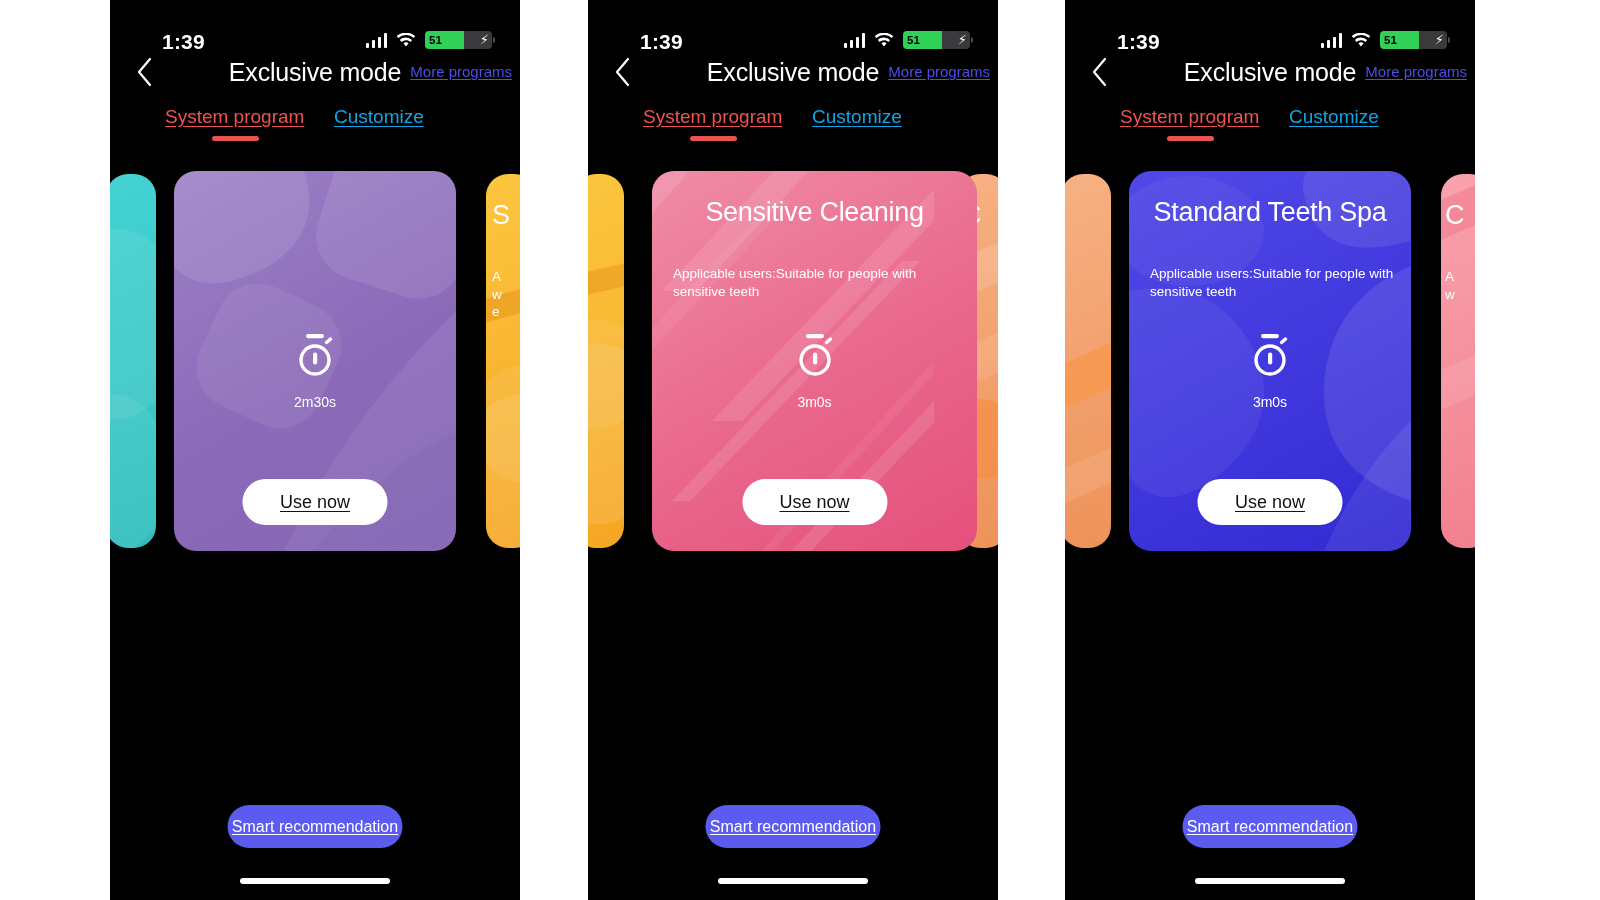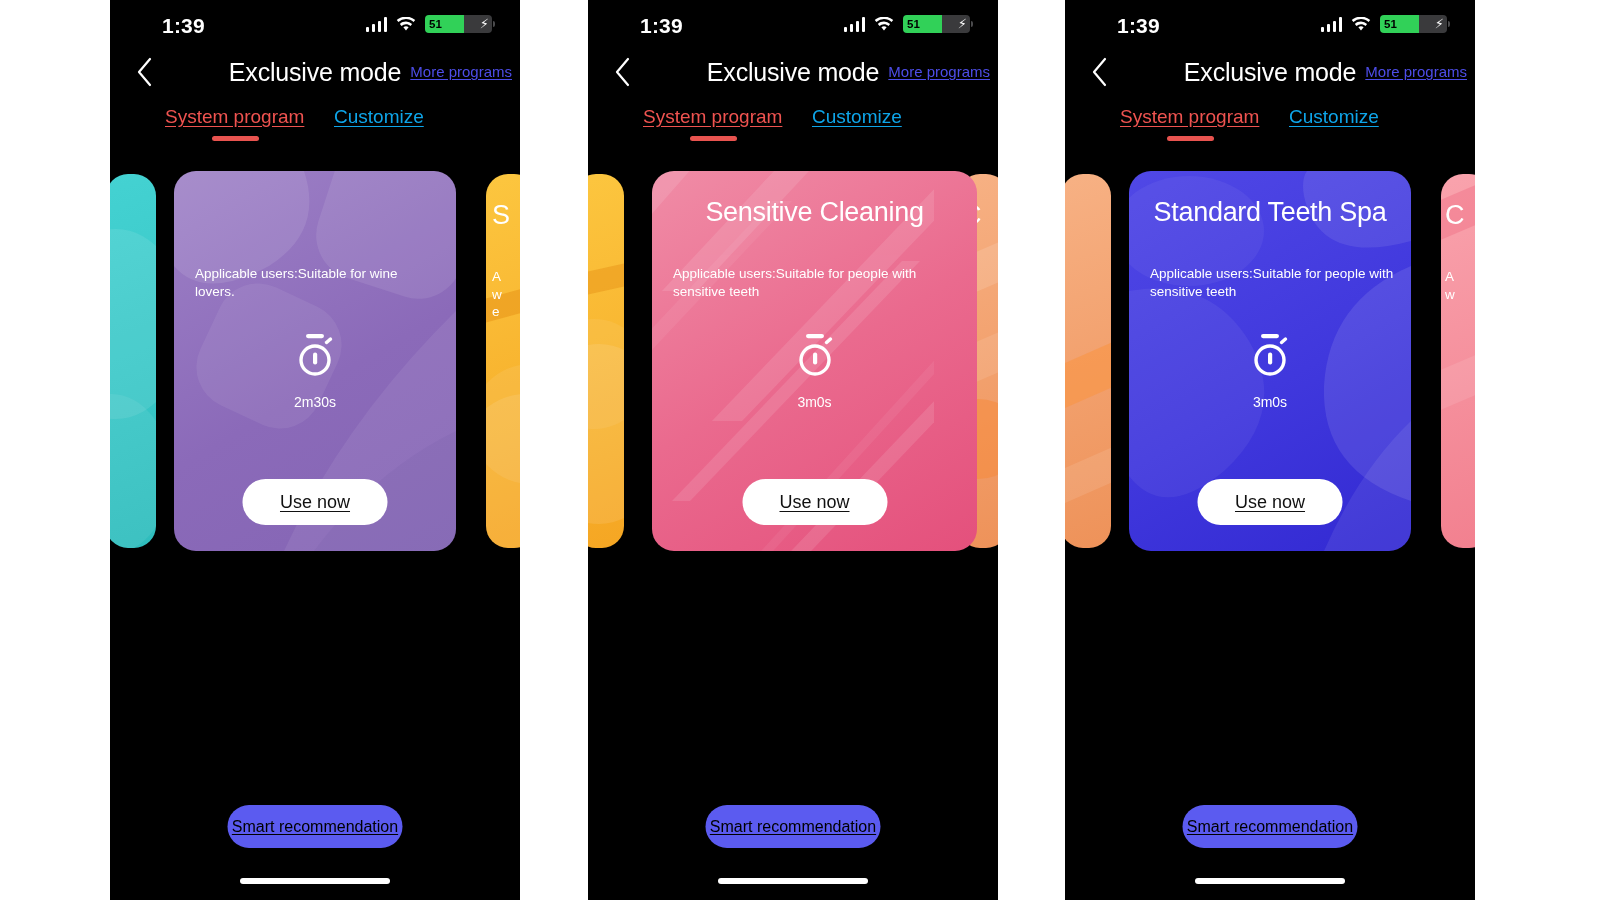--- a/index.html
+++ b/index.html
@@ -8,21 +8,21 @@
 
   .stage{position:relative;width:1600px;height:900px;background:#ffffff;}
 
   
   .phone{position:absolute;top:0;width:410px;height:900px;background:#000000;overflow:hidden;}
   .phone.p1{left:110px;}
   .phone.p2{left:588px;}
   .phone.p3{left:1065px;}
 
   
-  .statusbar{position:absolute;top:0;left:0;width:410px;height:52px;}
+  .statusbar{position:absolute;top:16px;left:0;width:410px;height:52px;}
   .clock{position:absolute;left:52px;top:14px;color:#fff;font-size:21px;font-weight:bold;
          letter-spacing:.2px;}
   .status-right{position:absolute;right:28px;top:15px;display:flex;align-items:center;gap:9px;}
   .sig{display:flex;align-items:flex-end;gap:2.5px;height:15px;}
   .sig i{display:block;width:3.5px;background:#ffffff;border-radius:1px;}
   .sig i:nth-child(1){height:5px;}
   .sig i:nth-child(2){height:8px;}
   .sig i:nth-child(3){height:11px;}
   .sig i:nth-child(4){height:15px;background:#ffffff;}
   .wifi{position:relative;width:20px;height:15px;}
@@ -79,21 +79,21 @@
 
   .peektext{position:absolute;top:24px;left:0;width:282px;text-align:center;color:#ffffff;
             font-size:27px;line-height:34px;white-space:nowrap;}
   .peekdesc{position:absolute;top:94px;left:21px;width:250px;color:#ffffff;font-size:13.5px;
             line-height:17.5px;}
 
   
   .smartbtn{position:absolute;bottom:52px;left:50%;transform:translateX(-50%);
             width:175px;height:43px;border-radius:22px;background:#5b5bf0;
             display:flex;align-items:center;justify-content:center;}
-  .smartbtn span{color:#000000;font-size:16px;text-decoration:underline;text-underline-offset:2px;}
+  .smartbtn span{color:#ffffff;font-size:16px;text-decoration:underline;text-underline-offset:2px;}
   .homebar{position:absolute;bottom:16px;left:50%;transform:translateX(-50%);
            width:150px;height:6px;border-radius:4px;background:#ffffff;}
 </style>
 </head>
 <body>
 
 <div class="stage">
 
   <div class="phone p1">
 
@@ -165,21 +165,20 @@
       <div class="card main" style="background:linear-gradient(150deg,#9d80c6 0%,#8b6ab9 55%,#8465b4 100%);">
         <div class="deco">
           <svg width="282" height="380" viewBox="0 0 282 380">
             <path d="M0 0 H130 Q150 60 95 95 Q30 130 0 95 Z" fill="#ffffff" opacity=".10"></path>
             <rect x="150" y="-30" width="150" height="150" rx="45" fill="#ffffff" opacity=".09" transform="rotate(18 225 45)"></rect>
             <rect x="30" y="120" width="130" height="130" rx="42" fill="#ffffff" opacity=".07" transform="rotate(25 95 185)"></rect>
             <path d="M282 140 L282 380 L110 380 Q170 250 282 140 Z" fill="#ffffff" opacity=".07"></path>
             <path d="M140 380 Q200 300 282 260 L282 380 Z" fill="#6f52a0" opacity=".13"></path>
           </svg>
         </div>
-        <div class="cdesc">Applicable users:Suitable for wine lovers.</div>
         <div class="ctimer">
           <span>
             <svg width="44" height="48" viewBox="0 0 44 48">
               <rect x="13" y="3" width="18" height="4.2" rx="2.1" fill="#fff"></rect>
               <path d="M33.5 11.5 L37.5 8" stroke="#fff" stroke-width="3.4" stroke-linecap="round"></path>
               <circle cx="22" cy="29" r="14" fill="none" stroke="#fff" stroke-width="3.4"></circle>
               <rect x="20" y="21.5" width="4.2" height="12" rx="2.1" fill="#fff"></rect>
             </svg>
           </span>
           <div class="cdur">2m30s</div>

